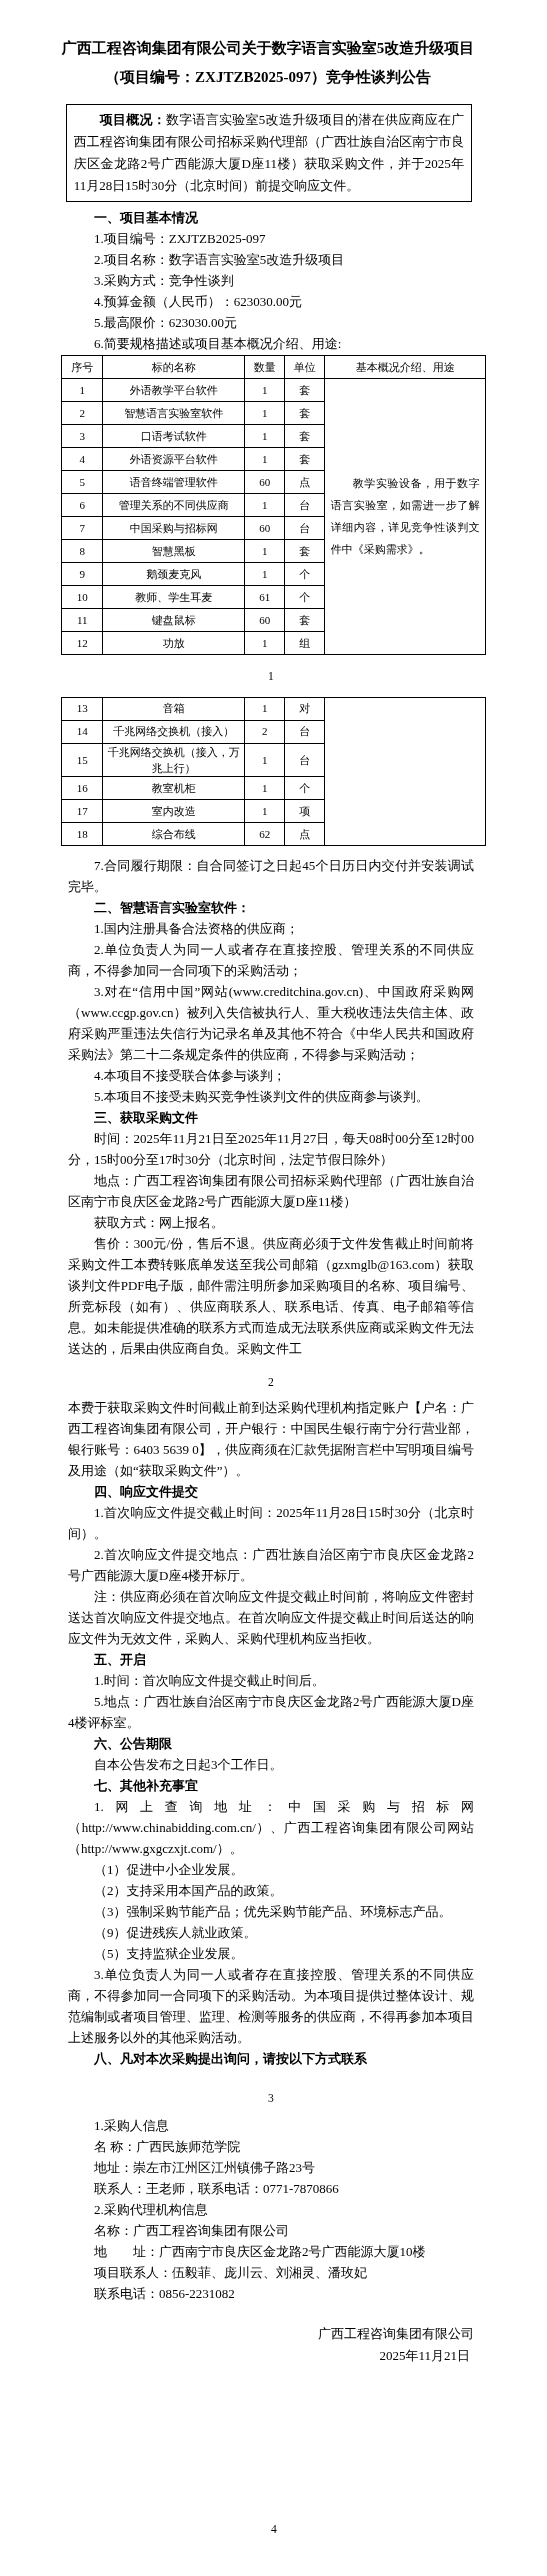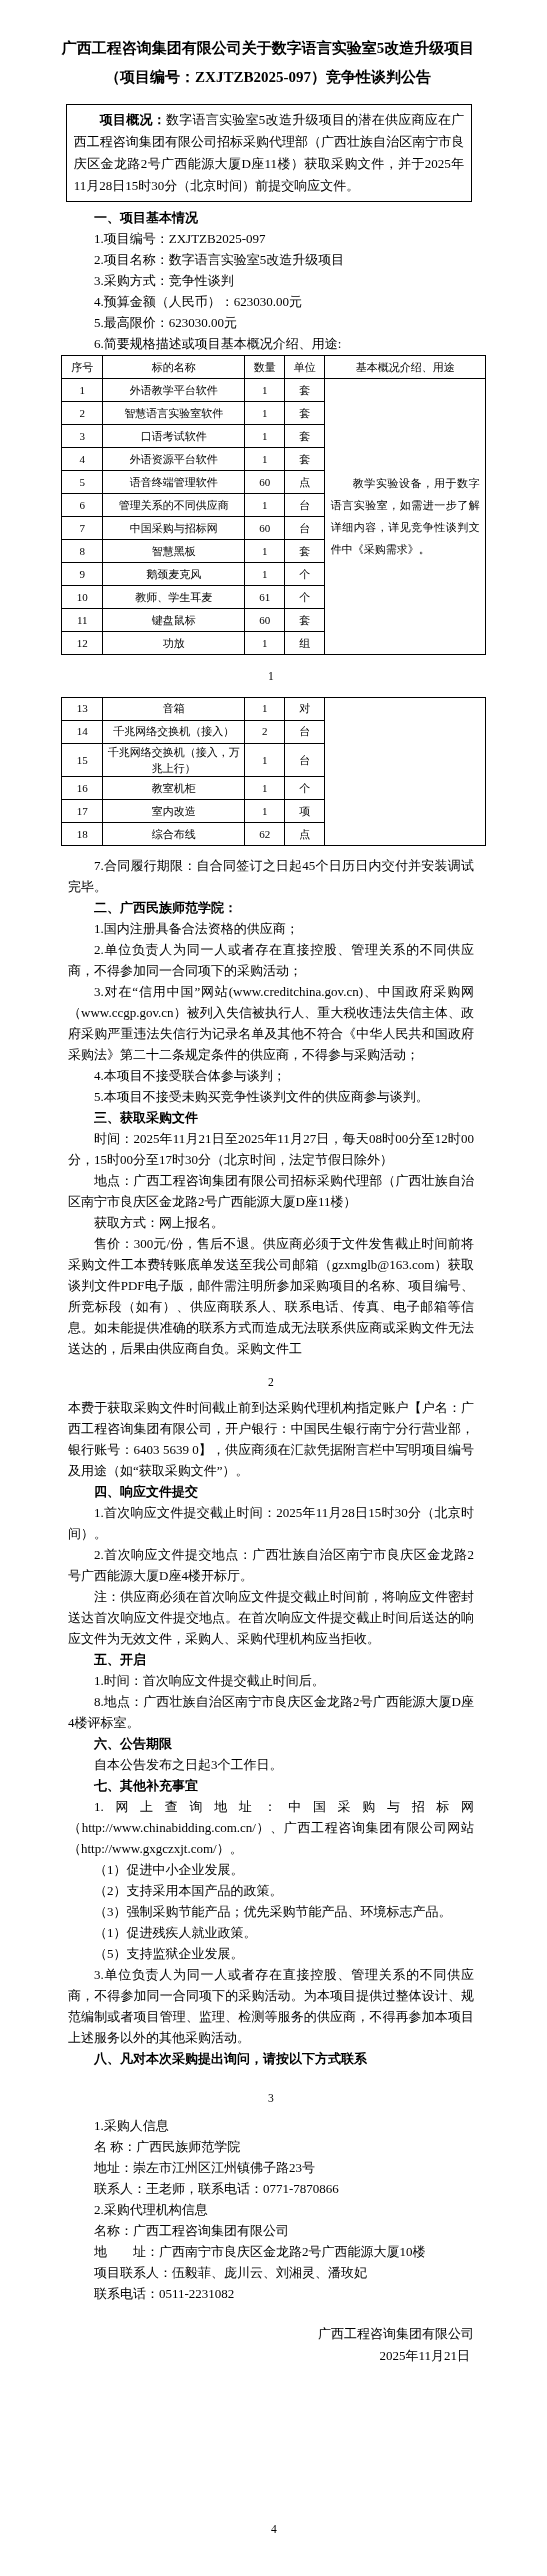--- a/index.html
+++ b/index.html
@@ -236,21 +236,21 @@
             <td>18</td>
             <td>综合布线</td>
             <td>62</td>
             <td>点</td>
           </tr>
         </tbody>
     </table>
 
     <div class="p mt12">7.合同履行期限：自合同签订之日起45个日历日内交付并安装调试完毕。</div>
 
-    <div class="p h">二、广西民族师范学院：</div>
+    <div class="p h">二、智慧语言实验室软件：</div>
     <div>
         <div class="p">1.国内注册具备合法资格的供应商；</div>
         <div class="p">2.单位负责人为同一人或者存在直接控股、管理关系的不同供应商，不得参加同一合同项下的采购活动；</div>
         <div class="p">3.对在“信用中国”网站(www.creditchina.gov.cn)、中国政府采购网（www.ccgp.gov.cn）被列入失信被执行人、重大税收违法失信主体、政府采购严重违法失信行为记录名单及其他不符合《中华人民共和国政府采购法》第二十二条规定条件的供应商，不得参与采购活动；</div>
         <div class="p">4.本项目不接受联合体参与谈判；</div>
         <div class="p">5.本项目不接受未购买竞争性谈判文件的供应商参与谈判。</div>
       </div>
 
     <div class="p h">三、获取采购文件</div>
     <div>
@@ -267,53 +267,53 @@
     <div class="p h">四、响应文件提交</div>
     <div>
         <div class="p">1.首次响应文件提交截止时间：2025年11月28日15时30分（北京时间）。</div>
         <div class="p">2.首次响应文件提交地点：广西壮族自治区南宁市良庆区金龙路2号广西能源大厦D座4楼开标厅。</div>
         <div class="p">注：供应商必须在首次响应文件提交截止时间前，将响应文件密封送达首次响应文件提交地点。在首次响应文件提交截止时间后送达的响应文件为无效文件，采购人、采购代理机构应当拒收。</div>
       </div>
 
     <div class="p h">五、开启</div>
     <div>
         <div class="p">1.时间：首次响应文件提交截止时间后。</div>
-        <div class="p">8.地点：广西壮族自治区南宁市良庆区金龙路2号广西能源大厦D座4楼评标室。</div>
+        <div class="p">5.地点：广西壮族自治区南宁市良庆区金龙路2号广西能源大厦D座4楼评标室。</div>
       </div>
 
     <div class="p h">六、公告期限</div>
     <div>
         <div class="p">自本公告发布之日起3个工作日。</div>
       </div>
 
     <div class="p h">七、其他补充事宜</div>
     <div>
         <div class="p">1.网上查询地址：中国采购与招标网（http://www.chinabidding.com.cn/）、广西工程咨询集团有限公司网站（http://www.gxgczxjt.com/）。</div>
         <div class="p">（1）促进中小企业发展。</div>
         <div class="p">（2）支持采用本国产品的政策。</div>
         <div class="p">（3）强制采购节能产品；优先采购节能产品、环境标志产品。</div>
-        <div class="p">（1）促进残疾人就业政策。</div>
+        <div class="p">（9）促进残疾人就业政策。</div>
         <div class="p">（5）支持监狱企业发展。</div>
         <div class="p">3.单位负责人为同一人或者存在直接控股、管理关系的不同供应商，不得参加同一合同项下的采购活动。为本项目提供过整体设计、规范编制或者项目管理、监理、检测等服务的供应商，不得再参加本项目上述服务以外的其他采购活动。</div>
       </div>
 
     <div class="p h">八、凡对本次采购提出询问，请按以下方式联系</div>
 
     <div class="pagenum" id="pg3">3</div>
 
     <div class="contacts">
         <div class="p">1.采购人信息</div>
         <div class="p">名 称：广西民族师范学院</div>
         <div class="p">地址：崇左市江州区江州镇佛子路23号</div>
         <div class="p">联系人：王老师，联系电话：0771-7870866</div>
         <div class="p">2.采购代理机构信息</div>
         <div class="p">名称：广西工程咨询集团有限公司</div>
         <div class="p">地　　址：广西南宁市良庆区金龙路2号广西能源大厦10楼</div>
         <div class="p">项目联系人：伍毅菲、庞川云、刘湘灵、潘玫妃</div>
-        <div class="p">联系电话：0511-2231082</div>
+        <div class="p">联系电话：0856-2231082</div>
       </div>
 
     <div class="signature">
       <div>广西工程咨询集团有限公司</div>
       <div class="sig-date">2025年11月21日</div>
     </div>
 
   </div>
 
   <div id="pg4">4</div>

